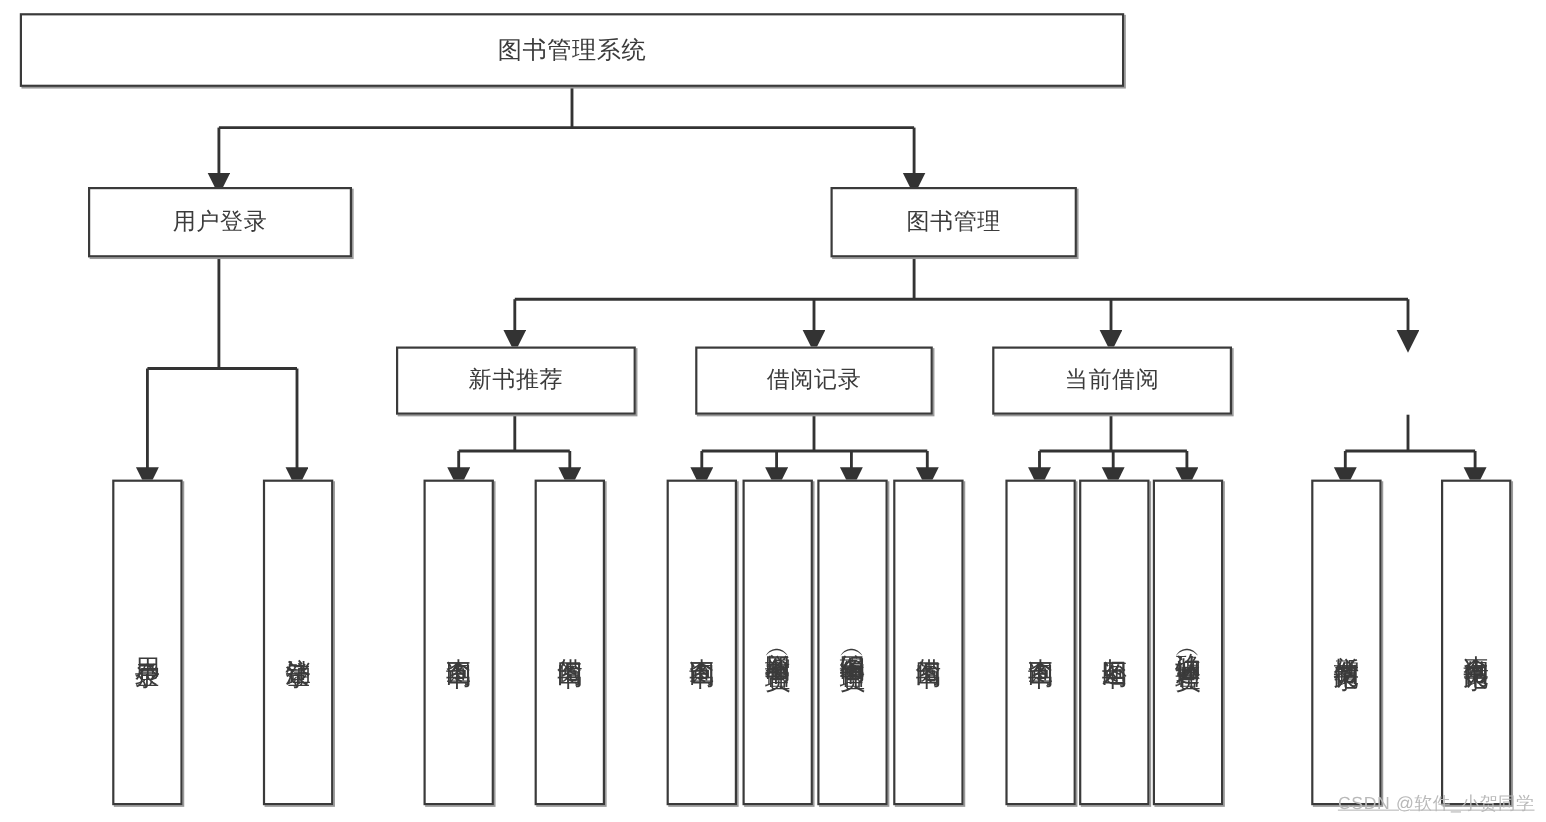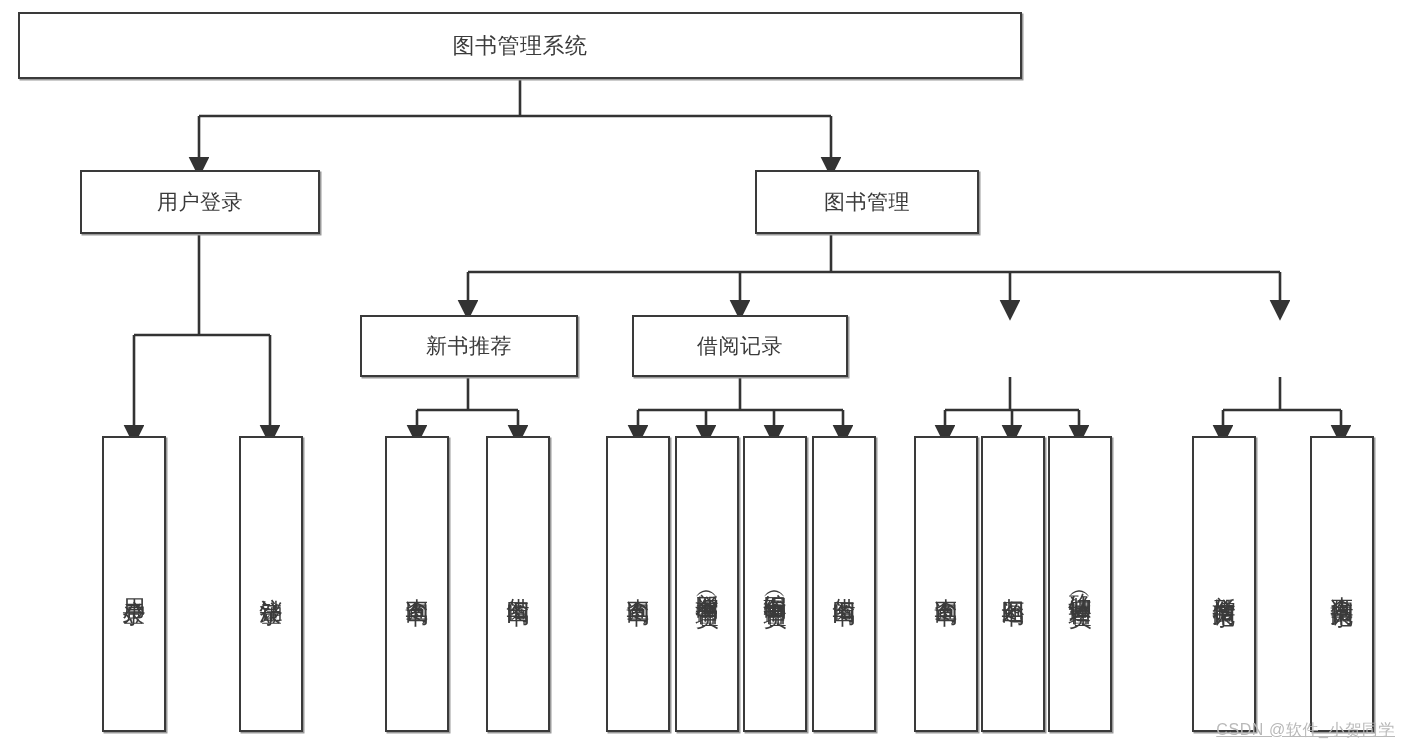--- a/index.html
+++ b/index.html
@@ -146,20 +146,23 @@
   </div>
 
   <div class="node horiz" style="left:360px; top:315px; width:218px; height:62px;align-items:center;">
     <span class="label">新书推荐</span>
   </div>
 
   <div class="node horiz" style="left:632px; top:315px; width:216px; height:62px;">
     <span class="label">借阅记录</span>
   </div>
 
+  <div class="node horiz" style="left:902px; top:315px; width:218px; height:62px;">
+    <span class="label">当前借阅</span>
+  </div>
 
 
   <div class="node vert" style="left:102px; top:436px; width:64px; height:296px;">
     <span class="label">用户登录</span>
   </div>
 
   <div class="node vert" style="left:239px; top:436px; width:64px; height:296px;">
     <span class="label">注销登录</span>
   </div>
 

